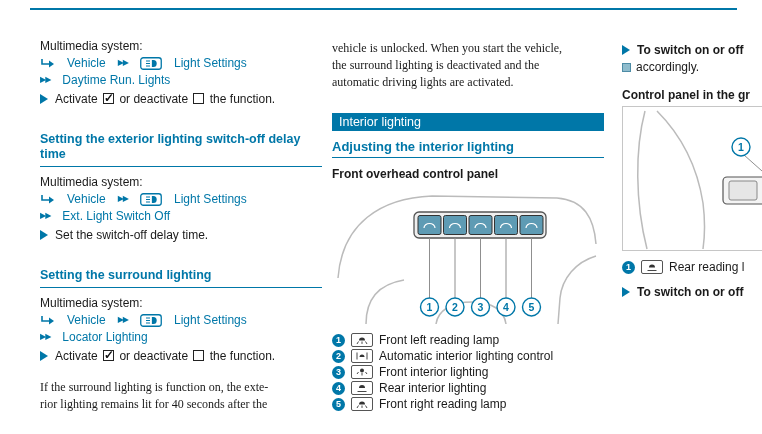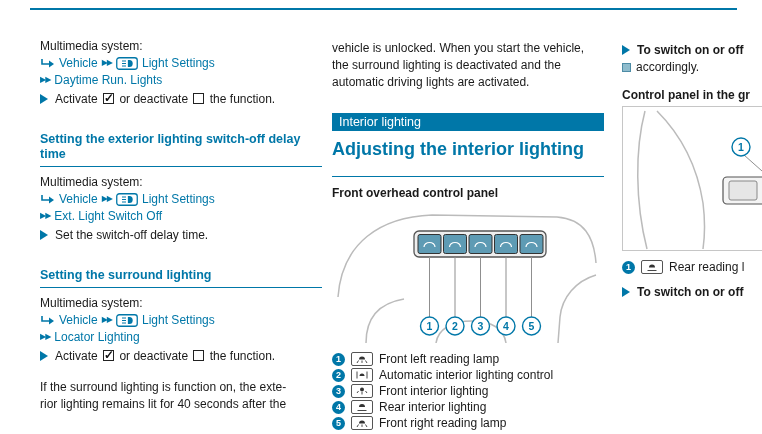--- a/index.html
+++ b/index.html
@@ -14,38 +14,38 @@
   .col-left  { left:40px;  width:282px; }
   .col-mid   { left:332px; width:272px; top:40px; }
   .col-right { left:622px; width:260px; top:40px; }
 
   .sec-title {
     color:var(--accent); font-size:12.5px; font-weight:bold; line-height:15px;
     border-bottom:1px solid var(--accent); padding-bottom:4px; margin-bottom:7px;
   }
   .section + .section { margin-top:24px; }
   .mm { line-height:17px; }
-  .nav-line { color:var(--accent); line-height:17px; display:flex; align-items:center; gap:4px; }
+  .nav-line { color:var(--accent); line-height:17px; display:flex; align-items:center; gap:12px; }
   .nav-line .icon { display:inline-flex; align-items:center; }
   .dbl { font-size:8px; letter-spacing:-1px; position:relative; top:-1px; }
   .step { display:flex; gap:7px; line-height:18px; margin-top:1px; }
   .tri { flex:none; width:0; height:0; margin-top:4px;
          border-left:8px solid var(--accent);
          border-top:5px solid transparent; border-bottom:5px solid transparent; }
   .cb { display:inline-block; width:11px; height:11px; border:1px solid #222;
         position:relative; vertical-align:-1px; margin:0 2px; background:#fff; }
   .cb .mark { position:absolute; top:-5px; left:0; font-style:normal; font-weight:bold; font-size:12px; color:#111; }
-  .para { line-height:17px; }
+  .para { line-height:17px;font-family:Liberation Serif, serif; }
   .pl { display:block; }
   .body-par { margin-top:14px; line-height:17px; }
 
   .banner { margin-top:22px; background:var(--accent); color:#fff; font-weight:normal;
             font-size:12.5px; padding:2px 7px; }
-  .subhead { margin-top:8px; color:var(--accent); font-size:18px; font-weight:bold;
-             border-bottom:1px solid var(--accent); padding-bottom:16px; }
+  .subhead { margin-top:8px; color:var(--accent); font-size:13px; font-weight:bold;
+             border-bottom:1px solid var(--accent); padding-bottom:3px; }
   .fig-title { margin-top:9px; font-weight:bold; }
   .figure { margin-top:5px; }
   .figure svg { color:var(--accent); display:block; }
   .figure-framed { border:1px solid #c6c6c6; width:200px; height:145px; overflow:hidden; }
 
   .legend { margin-top:6px; }
   .legend-row { display:flex; align-items:center; gap:6px; height:16px; }
   .lnum { flex:none; width:13px; height:13px; border-radius:50%; background:var(--accent);
           color:#fff; font-size:9px; font-weight:bold; display:inline-flex;
           align-items:center; justify-content:center; }

